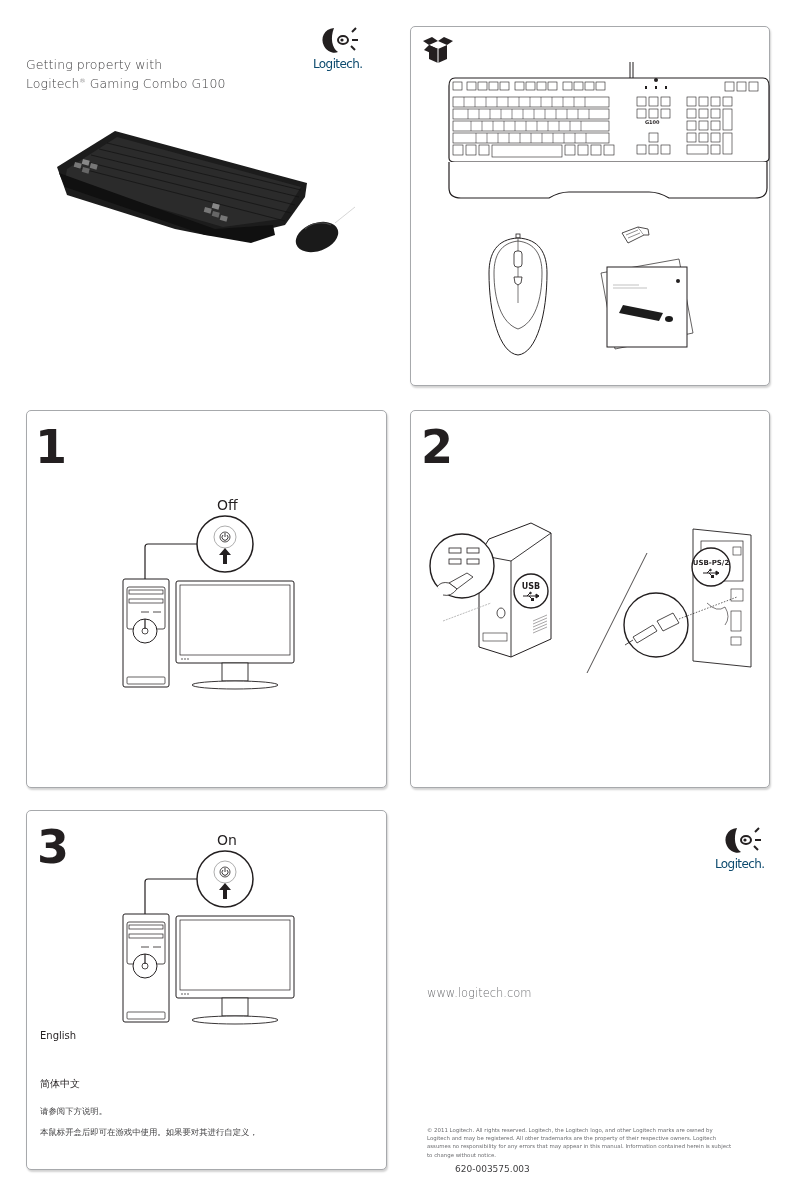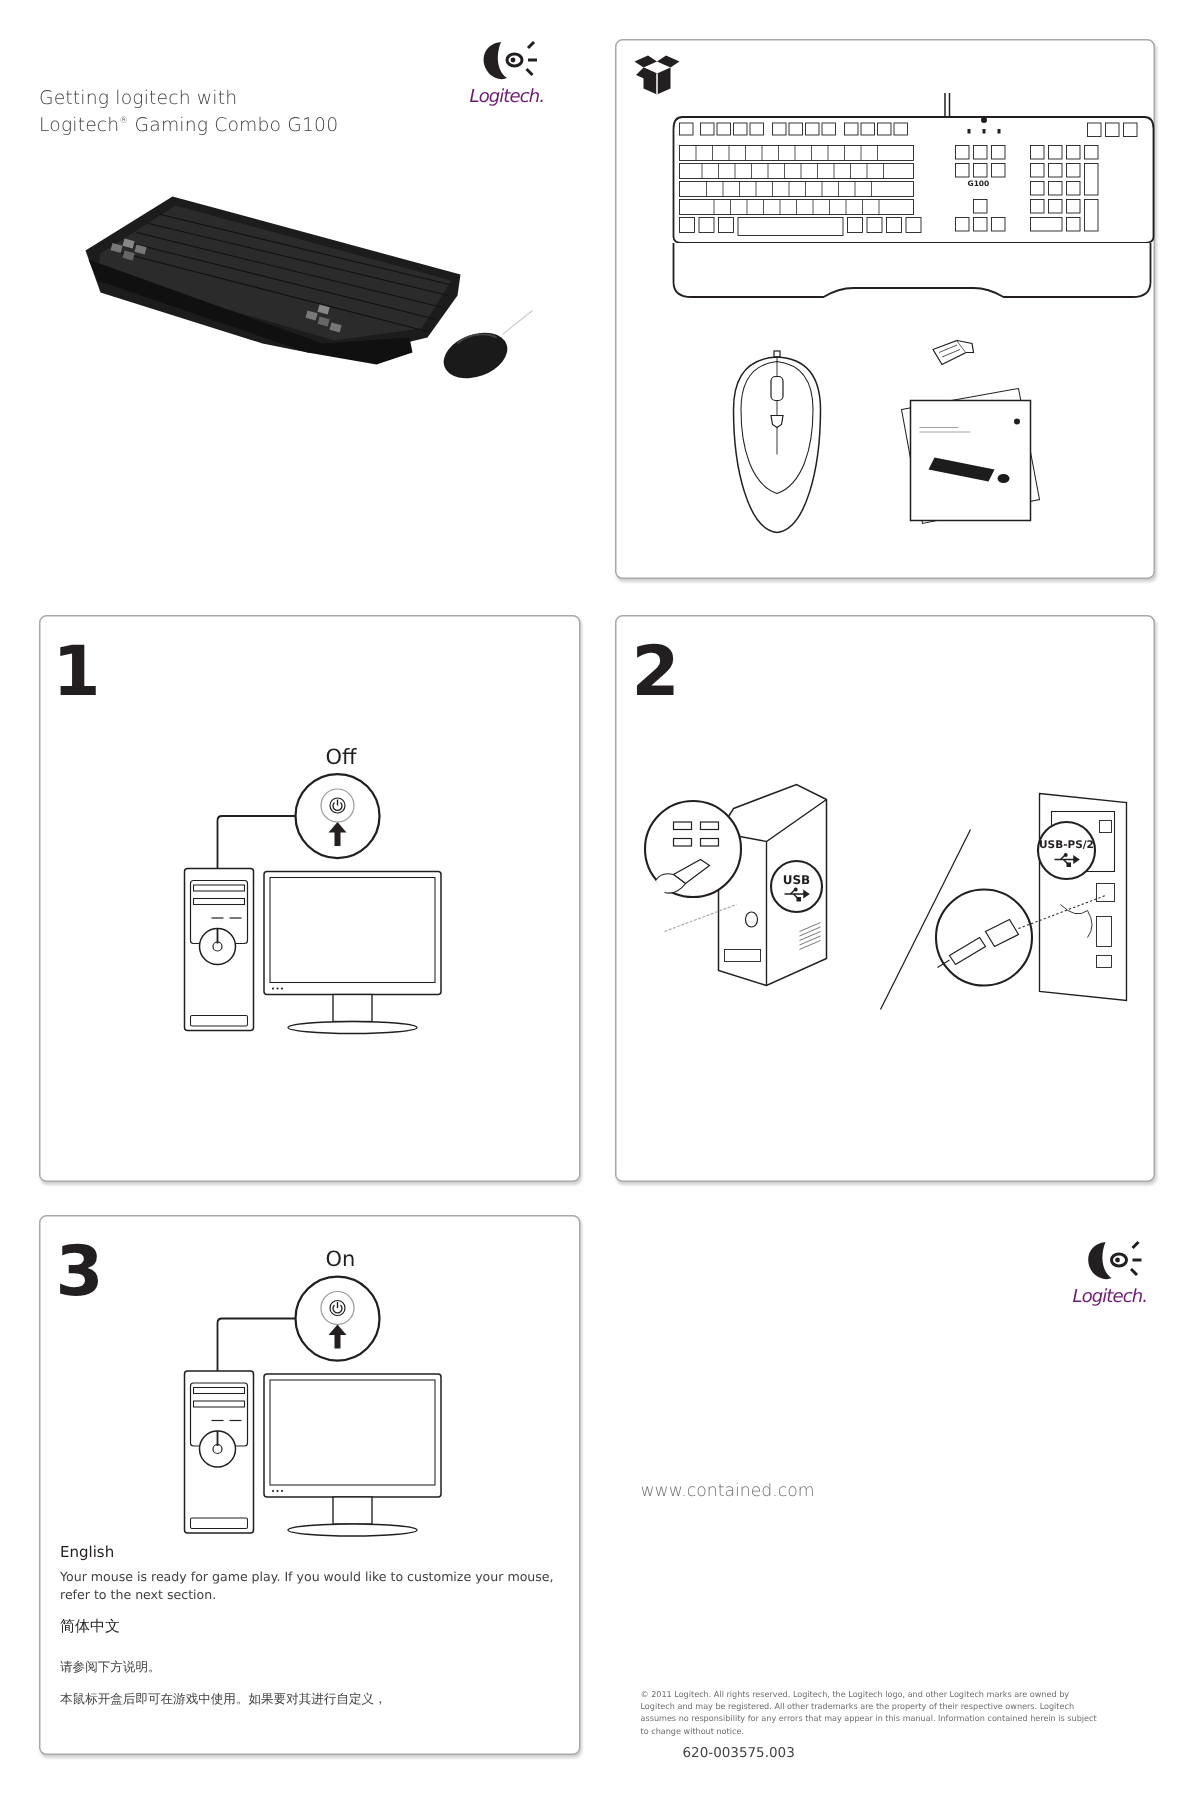--- a/index.html
+++ b/index.html
@@ -5,35 +5,35 @@
   * { box-sizing: border-box; margin: 0; padding: 0; }
   html, body { width: 800px; height: 1200px; background: #ffffff; overflow: hidden; }
   body { position: relative; font-family: "DejaVu Sans", "Liberation Sans", sans-serif; color: #231f20; }
   .abs { position: absolute; }
   .panel {
     position: absolute; border: 1px solid #a7a9ac; border-radius: 5px; background: #fff;
     box-shadow: 1px 2px 2px rgba(0,0,0,0.18);
   }
   .title { left: 26px; top: 57px; font-size: 12.5px; line-height: 16px; color: #414042; font-weight: 300; letter-spacing: 0.1px; }
   .title sup { font-size: 6px; vertical-align: 5px; }
-  .logo-word { font-family: "DejaVu Sans", sans-serif; font-size: 12px; letter-spacing: -0.6px; color: #701a75; font-style: italic; }
+  .logo-word { font-family: "DejaVu Sans", sans-serif; font-size: 12px; letter-spacing: -0.6px; color: #0c4a6e; }
   .step-num { position: absolute; font-weight: bold; font-size: 46px; line-height: 46px; letter-spacing: -2px; color: #231f20; }
   .label-sm { position: absolute; font-size: 14px; color: #231f20; }
   .lang-h { position: absolute; font-size: 10px; font-weight: normal; color: #231f20; }
   .lang-p { position: absolute; font-size: 8.4px; line-height: 12px; color: #414042; }
   .url { position: absolute; left: 427px; top: 986px; font-size: 11.5px; color: #6d6e71; font-weight: 300; }
   .legal { position: absolute; left: 427px; top: 1126px; width: 310px; font-size: 5.4px; line-height: 8.2px; color: #6d6e71; }
   .partno { position: absolute; left: 427px; top: 1164px; font-size: 9px; color: #414042; margin-left: 28px; }
   svg { position: absolute; overflow: visible; }
 </style>
 </head>
 <body>
 
 <div class="abs title">
-  <div>Getting logitech with</div>
+  <div>Getting property with</div>
   <div><span>Logitech</span><sup>®</sup><span> Gaming Combo G100</span></div>
 </div>
 
 <div class="abs" style="left:310px; top:26px; width:70px; height:50px;">
   <svg width="70" height="50">
     <path d="M24 2 C14 3 10 12 14 20 C17 26 24 28 28 26 C22 22 20 12 24 2 Z" fill="#231f20"></path>
     <ellipse cx="33" cy="14" rx="5" ry="4" fill="#fff" stroke="#231f20" stroke-width="2"></ellipse>
     <circle cx="32" cy="14" r="1.6" fill="#231f20"></circle>
     <line x1="42" y1="6" x2="46" y2="2" stroke="#231f20" stroke-width="2"></line>
     <line x1="42" y1="14" x2="48" y2="14" stroke="#231f20" stroke-width="2"></line>
@@ -380,33 +380,32 @@
       <rect x="59" y="74" width="110" height="70" fill="none" stroke="#231f20" stroke-width="0.7"></rect>
       <circle cx="61" cy="148" r="0.7" fill="#231f20"></circle>
         <circle cx="64" cy="148" r="0.7" fill="#231f20"></circle>
         <circle cx="67" cy="148" r="0.7" fill="#231f20"></circle>
       <rect x="101" y="152" width="26" height="18" fill="#fff" stroke="#231f20" stroke-width="0.9"></rect>
       <ellipse cx="114" cy="174" rx="43" ry="4" fill="#fff" stroke="#231f20" stroke-width="0.9"></ellipse>
     </g>
   </svg>
 
   <div class="lang-h" style="left:13px; top:219px;">English</div>
-  <div class="lang-p" style="left:13px; top:234px; width:345px;">Your mouse is ready for game play. If you would like to customize your mouse, refer to the next section.</div>
   <div class="lang-h" style="left:13px; top:266px;text-align:center;">简体中文</div>
   <div class="lang-p" style="left:13px; top:282px;margin-top:33px;">本鼠标开盒后即可在游戏中使用。如果要对其进行自定义，</div>
   <div class="lang-p" style="left:13px; top:294px;">请参阅下方说明。</div>
 </div>
 
 <div class="abs" style="left:713px; top:826px; width:70px; height:50px;">
   <svg width="70" height="50">
     <path d="M24 2 C14 3 10 12 14 20 C17 26 24 28 28 26 C22 22 20 12 24 2 Z" fill="#231f20"></path>
     <ellipse cx="33" cy="14" rx="5" ry="4" fill="#fff" stroke="#231f20" stroke-width="2"></ellipse>
     <circle cx="32" cy="14" r="1.6" fill="#231f20"></circle>
     <line x1="42" y1="6" x2="46" y2="2" stroke="#231f20" stroke-width="2"></line>
     <line x1="42" y1="14" x2="48" y2="14" stroke="#231f20" stroke-width="2"></line>
     <line x1="41" y1="20" x2="45" y2="24" stroke="#231f20" stroke-width="2"></line>
   </svg>
   <div class="abs logo-word" style="left:2px; top:31px;">Logitech.</div>
 </div>
 
-<div class="url">www.contained.com</div>
+<div class="url">www.logitech.com</div>
 <div class="legal">© 2011 Logitech. All rights reserved. Logitech, the Logitech logo, and other Logitech marks are owned by Logitech and may be registered. All other trademarks are the property of their respective owners. Logitech assumes no responsibility for any errors that may appear in this manual. Information contained herein is subject to change without notice.</div>
 <div class="partno">620-003575.003</div>
 
 </body></html>

